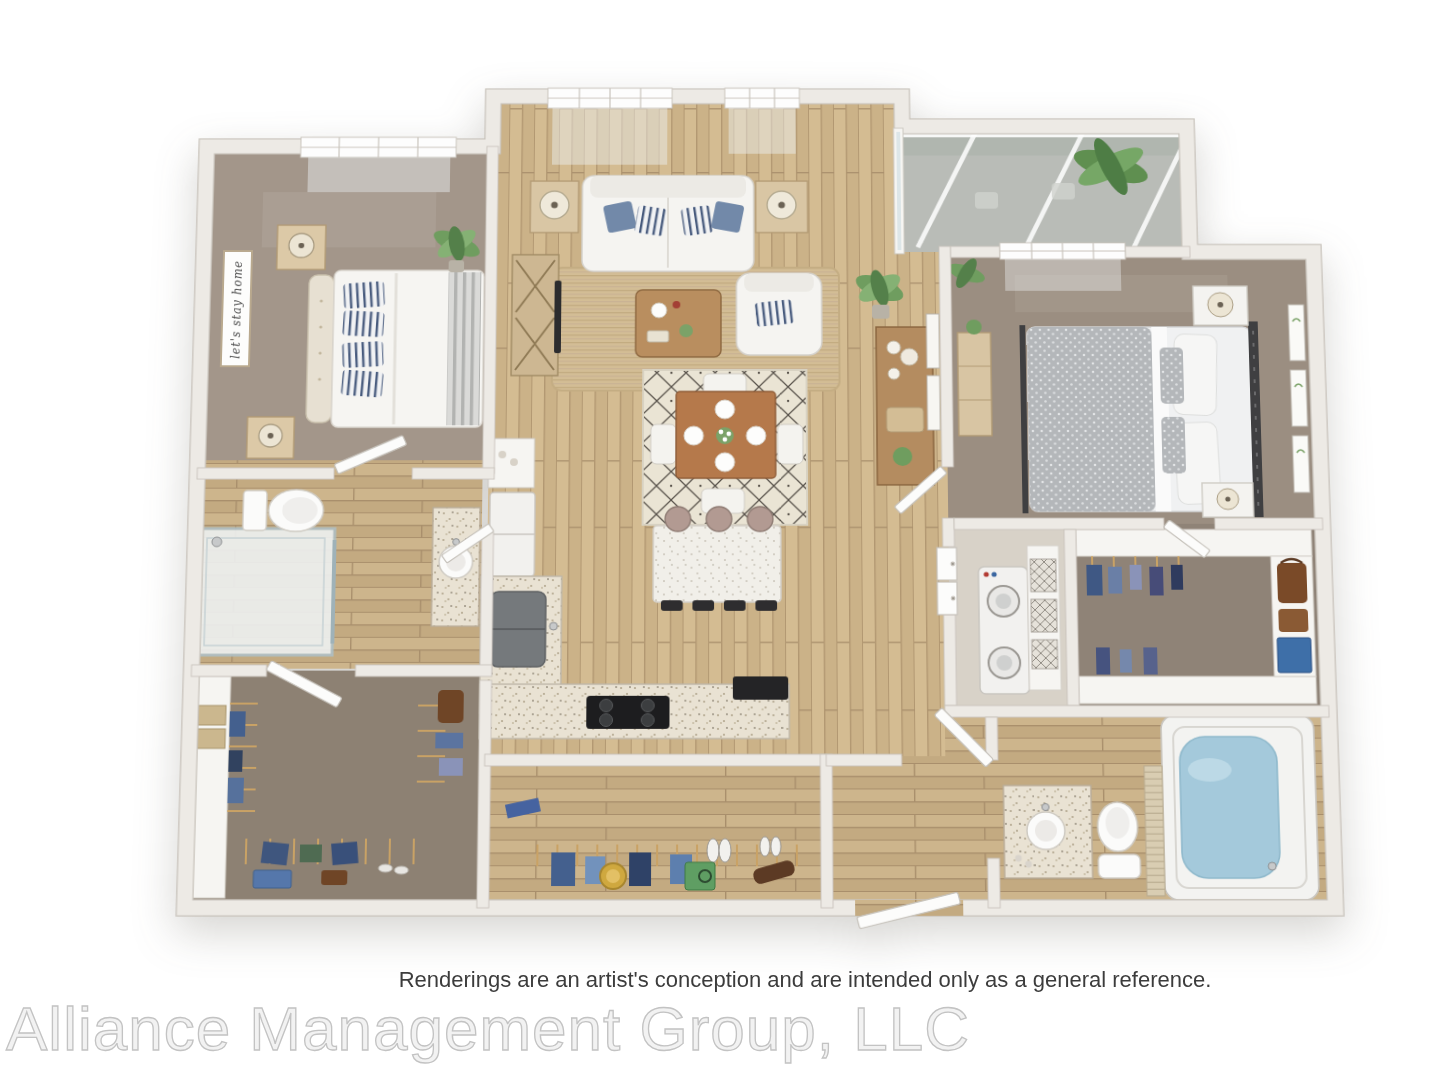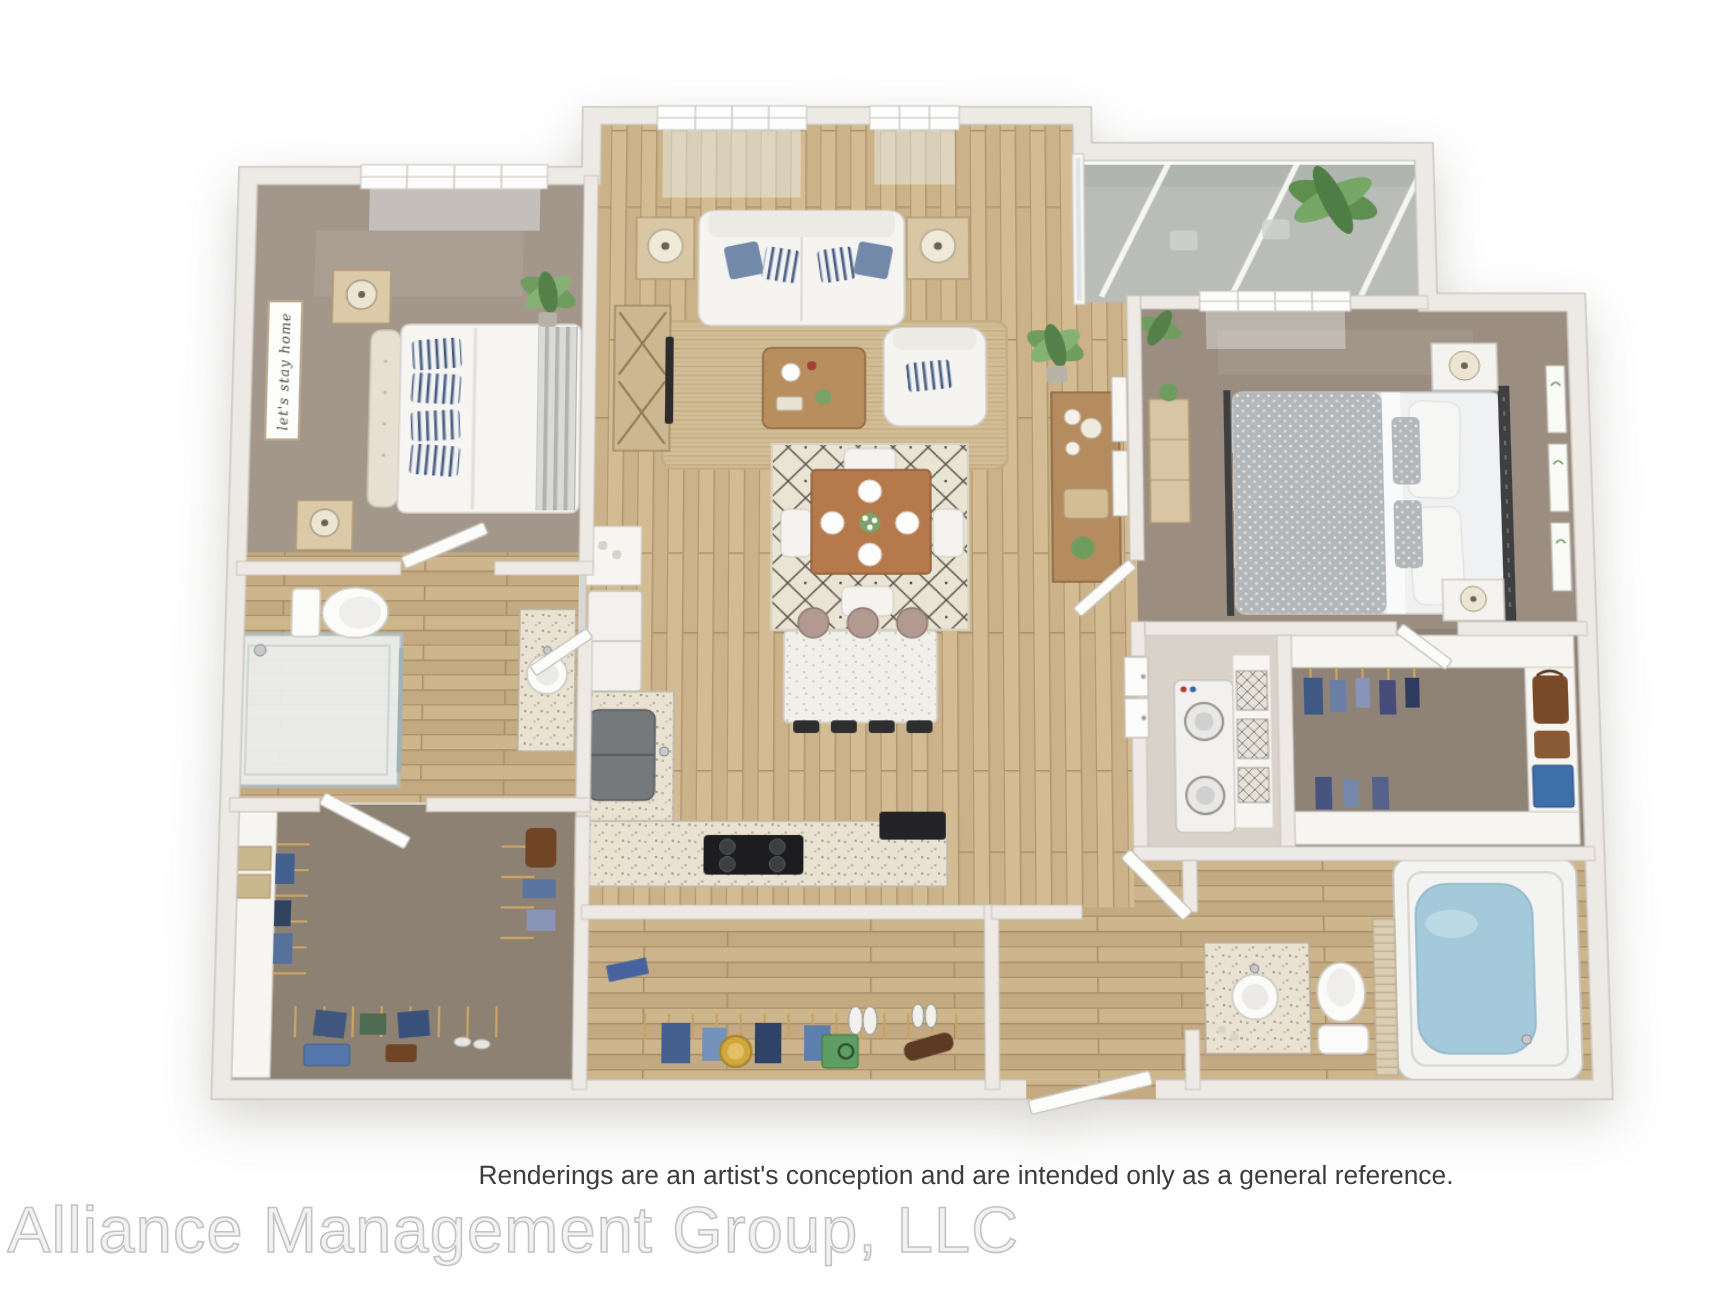--- a/index.html
+++ b/index.html
@@ -5,21 +5,21 @@
   html,body{margin:0;padding:0;background:#fff;}
   .stage{position:relative;width:1440px;height:1080px;background:var(--pagebg,#fff);
          overflow:hidden;font-family:"Liberation Sans",sans-serif;}
   .plan-wrap{position:absolute;left:85px;top:8px;width:1270px;height:960px;
              transform:perspective(2400px) rotateX(7.5deg);transform-origin:50% 92%;}
   .plan-wrap svg{filter:drop-shadow(0 16px 22px rgba(70,62,52,.22));}
   .disclaimer{position:absolute;left:785px;top:966px;transform:translateX(-50%);
               text-align:center;color:#3c3c3c;font-size:22px;line-height:28px;
               white-space:nowrap;z-index:3;margin-left:20px;}
   .disclaimer p{margin:0;}
-  .watermark{position:absolute;left:6px;top:998px;font-size:54px;line-height:1;
+  .watermark{position:absolute;left:6px;top:998px;font-size:62px;line-height:1;
              color:#f2f2f2;-webkit-text-stroke:1.3px #c3c3c3;letter-spacing:1px;
              white-space:nowrap;z-index:1;text-align:right;}
 </style>
 </head>
 <body>
 
 <div class="stage">
 
   <div class="plan-wrap">
   <svg viewBox="0 0 1270 960" width="1270" height="960">

